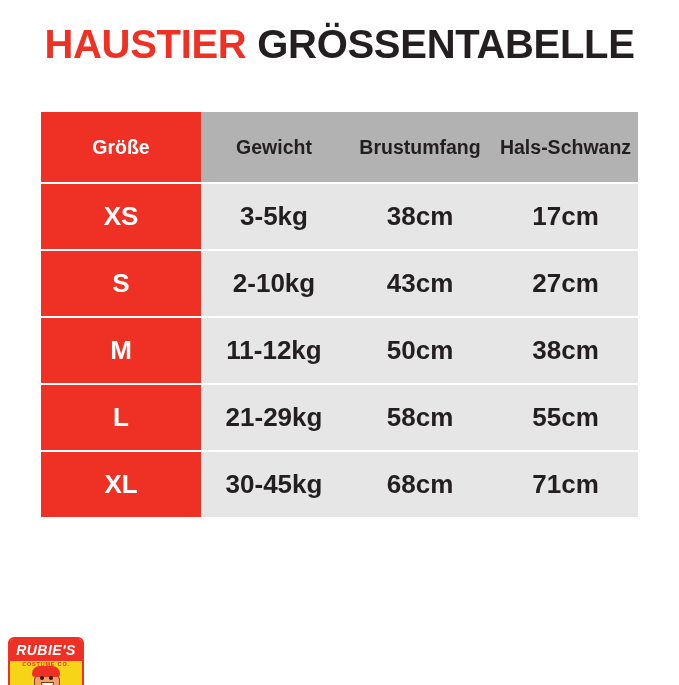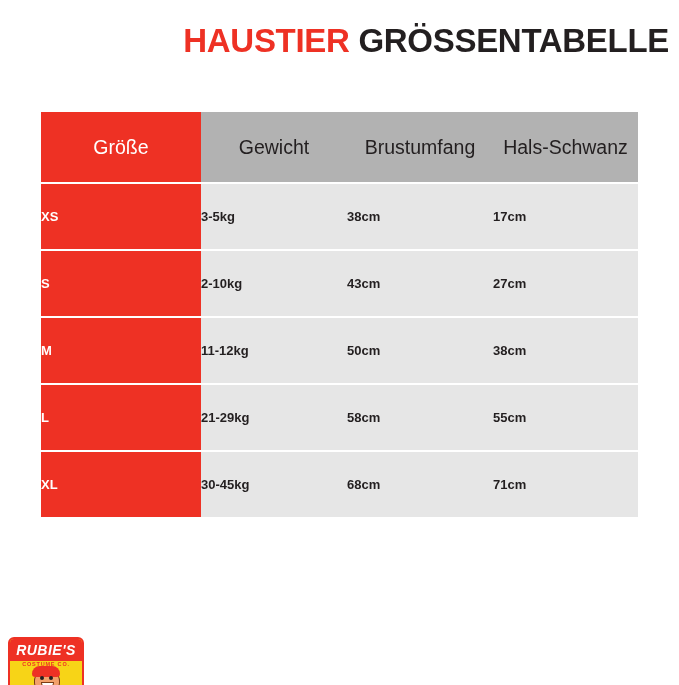--- a/index.html
+++ b/index.html
@@ -15,22 +15,22 @@
     position: relative;
   }
   .page {
     width: 679px;
     height: 685px;
     position: relative;
     box-sizing: border-box;
     padding: 0;
   }
   .title {
-    text-align: right;
-    font-size: 33px;
+    text-align: center;
+    font-size: 40px;
     font-weight: bold;
     letter-spacing: -0.3px;
     margin: 22px 0 0 0;
     padding: 0 10px;
     white-space: nowrap;
   }
   .title .t-red { color: #ee3124; }
   .title .t-dark { color: #231f20; }
 
   .table-wrap {
@@ -45,34 +45,34 @@
     table-layout: fixed;
   }
   table.size-table td, table.size-table th {
     padding: 0;
     margin: 0;
   }
   .head-row th {
     height: 70px;
     vertical-align: middle;
     font-size: 19.5px;
-    font-weight: normal;
+    font-weight: bold;
     color: #231f20;
     background: #b2b2b2;
     text-align: center;
   }
   .head-row th.first-col {
     background: #ee3124;
     color: #ffffff;
   }
   .body-row td {
     height: 65px;
     vertical-align: middle;
-    text-align: left;
-    font-size: 13px;
+    text-align: center;
+    font-size: 26px;
     font-weight: bold;
     color: #231f20;
     background: #e6e6e6;
     border-top: 2px solid #ffffff;
   }
   .body-row td.first-col {
     background: #ee3124;
     color: #ffffff;
     border-top: 2px solid #ffffff;
   }

